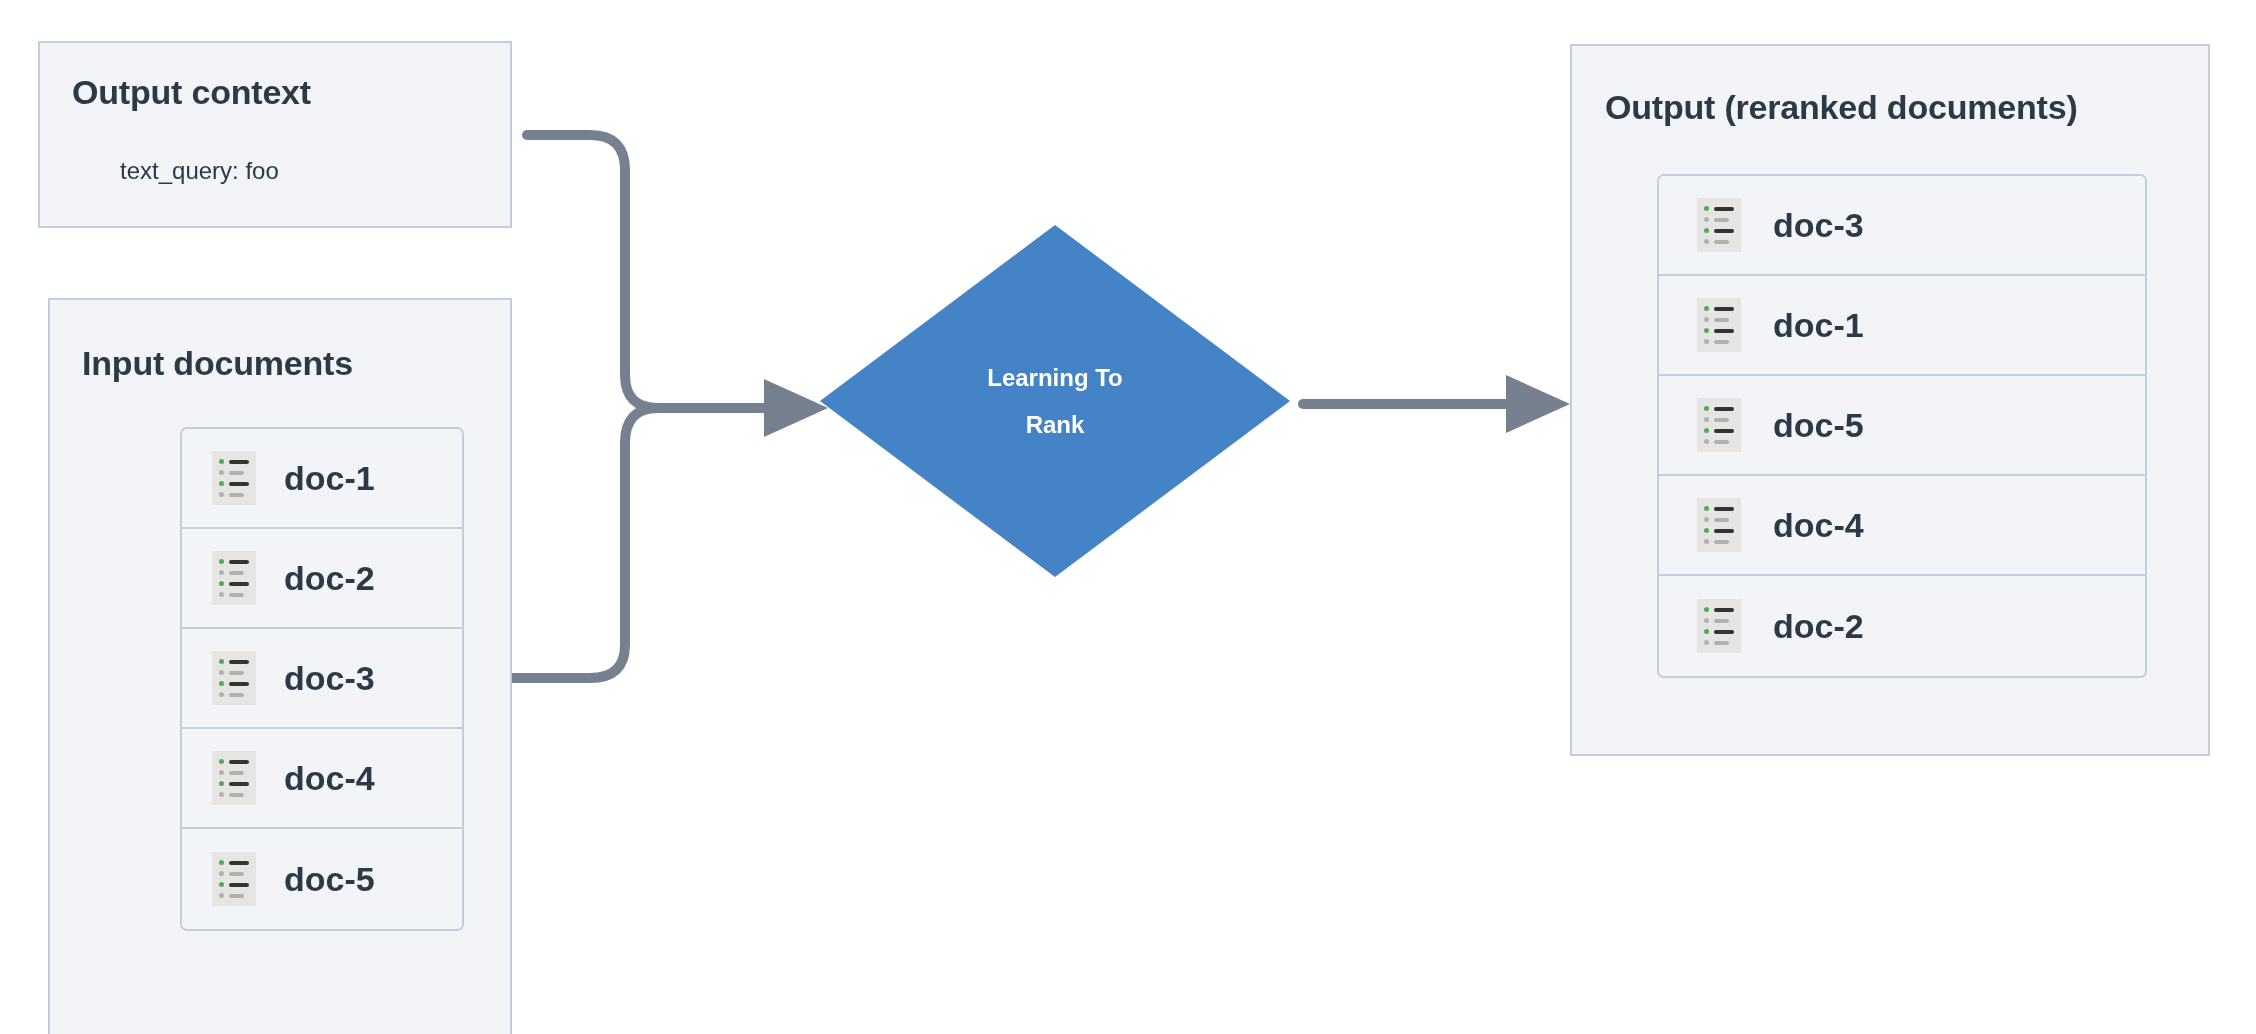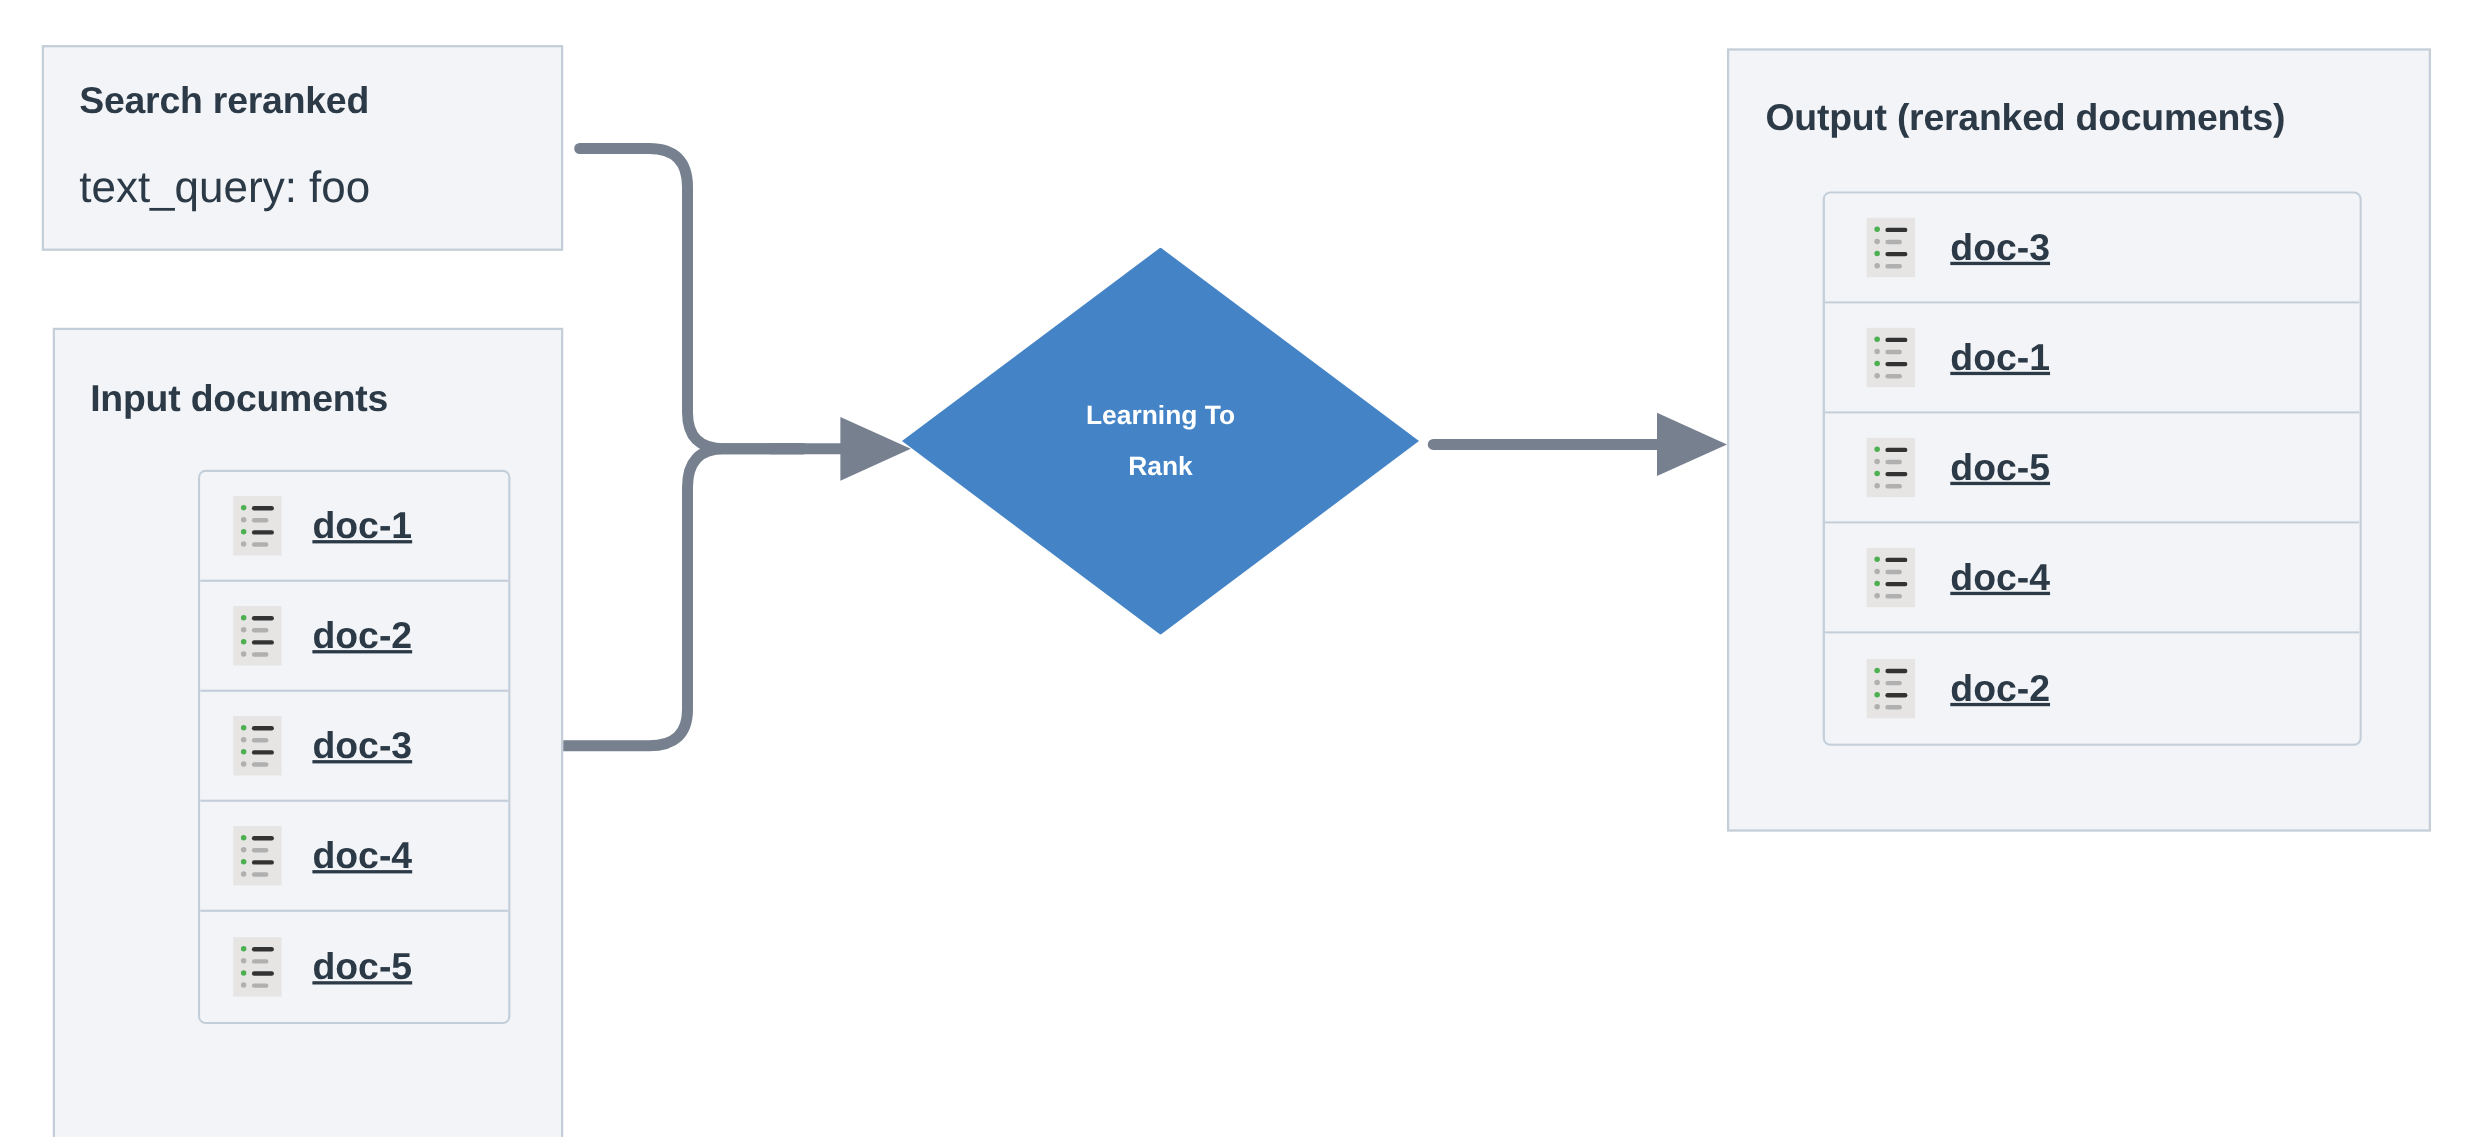--- a/index.html
+++ b/index.html
@@ -42,21 +42,21 @@
 
   
   #search-context-panel {
     left: 38px;
     top: 41px;
     width: 474px;
     height: 187px;
     padding: 28px 32px 0 32px;
   }
   #search-context-panel .panel-title { font-size: 34px; line-height: 42px; }
-  #search-context-panel .panel-subtitle { font-size: 40px; line-height: 40px; margin-top: 38px; }
+  #search-context-panel .panel-subtitle { font-size: 24px; line-height: 40px; margin-top: 38px; margin-left: 48px; }
 
   
   #input-documents-panel {
     left: 48px;
     top: 298px;
     width: 464px;
     height: 789px;
     padding: 42px 0 0 0;
   }
   #input-documents-panel .panel-title {
@@ -107,21 +107,20 @@
   .doc-row:last-child { border-bottom: none; }
 
   #input-doc-list .doc-row  { height: 100px; padding-left: 30px; }
   #output-doc-list .doc-row { height: 100px; padding-left: 38px; }
 
   .doc-label {
     color: #2c3a47;
     font-weight: bold;
     font-size: 34px;
     white-space: nowrap;
-    text-decoration: underline;
   }
   #input-doc-list .doc-label  { margin-left: 28px; }
   #output-doc-list .doc-label { margin-left: 32px; }
 
   
   .doc-icon {
     flex: 0 0 auto;
     width: 44px;
     height: 54px;
     background: #e6e5e4;
@@ -201,21 +200,21 @@
     <path d="M 527 135 L 590 135 Q 625 135 625 170 L 625 375 Q 625 408 658 408 L 730 408" fill="none" stroke="#76808f" stroke-width="10" stroke-linecap="round" stroke-linejoin="round"></path>
 
     <path d="M 512 678 L 590 678 Q 625 678 625 645 L 625 443 Q 625 408 658 408 L 730 408" fill="none" stroke="#76808f" stroke-width="10" stroke-linecap="round" stroke-linejoin="round"></path>
 
     <line x1="700" y1="408" x2="806" y2="408" stroke="#76808f" stroke-width="10" stroke-linecap="butt" marker-end="url(#arrowhead)"></line>
 
     <line x1="1303" y1="404" x2="1548" y2="404" stroke="#76808f" stroke-width="10" stroke-linecap="round" marker-end="url(#arrowhead)"></line>
   </svg>
 
   <div class="panel" id="search-context-panel">
-    <div class="panel-title">Search reranked</div>
+    <div class="panel-title">Output context</div>
     <div class="panel-subtitle">text_query: foo</div>
   </div>
 
   <div class="panel" id="input-documents-panel">
     <div class="panel-title">Input documents</div>
 
     <div class="doc-list" id="input-doc-list">
         <div class="doc-row">
           <span class="doc-icon">
             <span class="ico-row">

